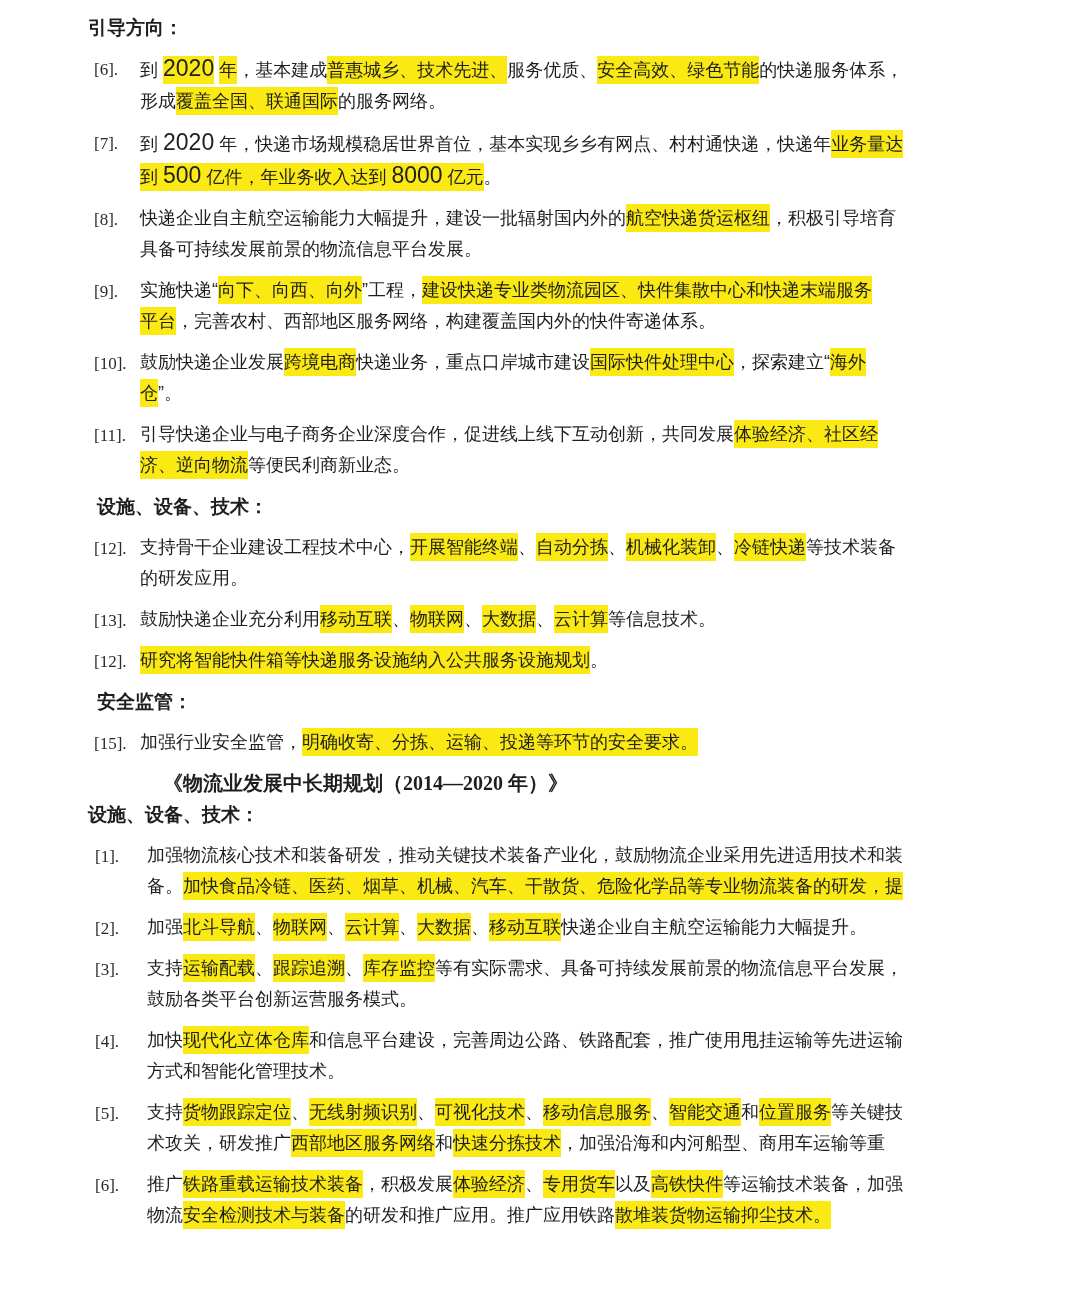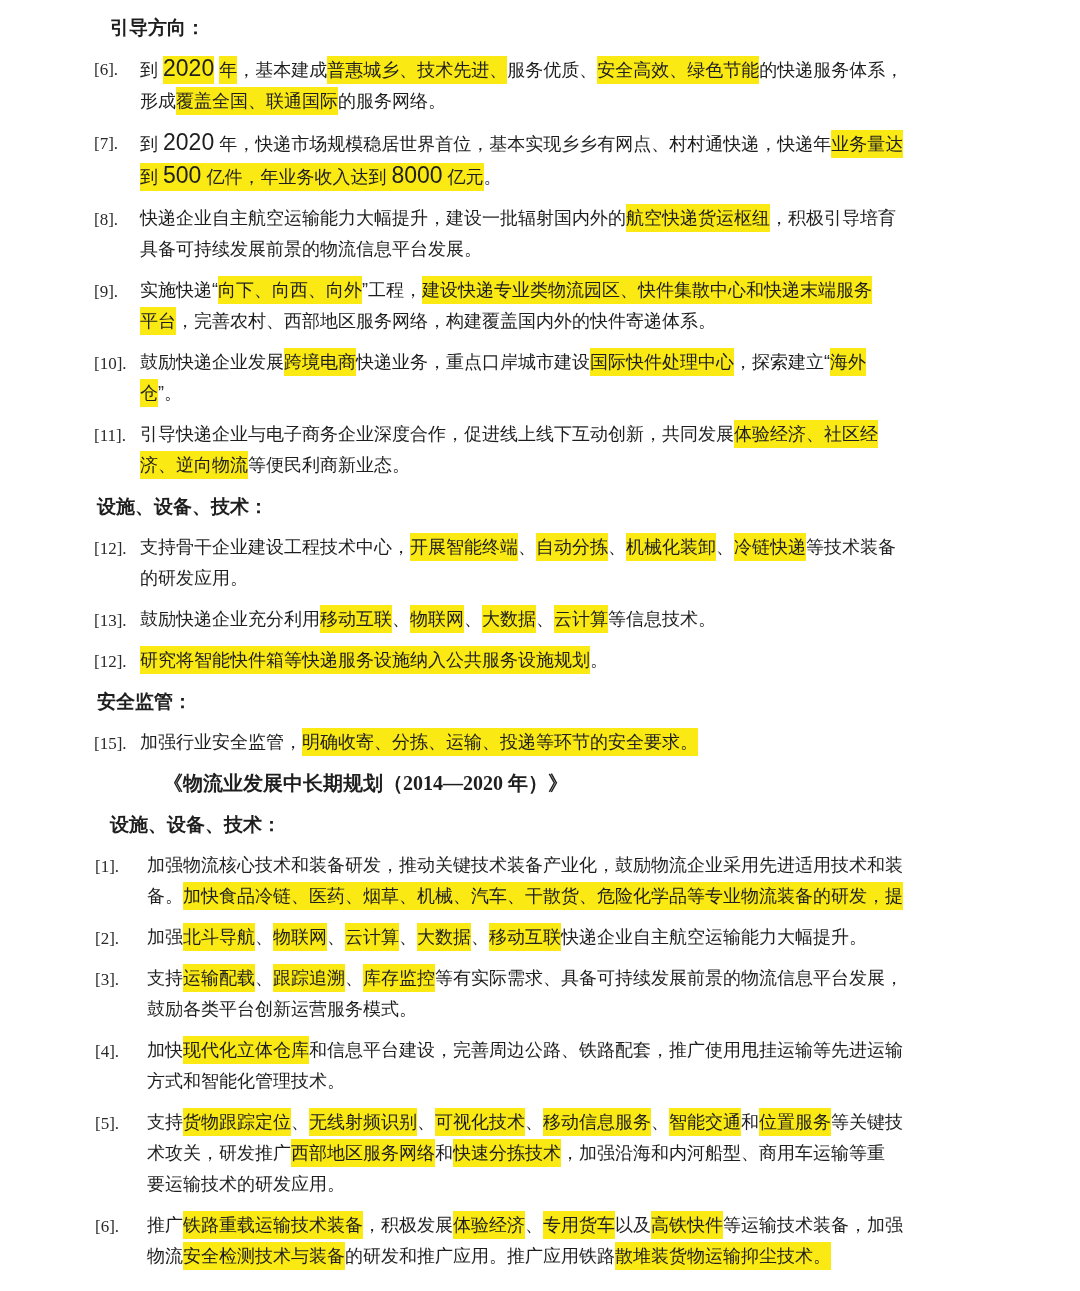--- a/index.html
+++ b/index.html
@@ -12,28 +12,27 @@
   }
   .page{padding:12px 0 26px 0;}
   .heading{
     font-weight:bold;
     font-size:19px;
     line-height:31px;
     margin-bottom:10px;
     white-space:nowrap;
   }
   .h-left{margin-left:97px;}
-  .h-indent{margin-left:110px;}
+  .h-indent{margin-left:88px;}
   .doc-title{
     font-family:"Liberation Serif",serif;
     font-weight:bold;
     font-size:20px;
     line-height:31px;
     margin-left:163px;
-    margin-bottom:10px;
     white-space:nowrap;
   }
   .item{
     position:relative;
     margin:0 0 10px 140px;
   }
   .item.d2{margin-left:147px;}
   .marker{
     position:absolute;
     left:-46px;
@@ -132,21 +131,20 @@
       </div>
       <div class="item d2">
         <span class="marker">[4].</span>
         <div class="line"><span class="run">加快</span><span class="run hl">现代化立体仓库</span><span class="run">和信息平台建设，完善周边公路、铁路配套，推广使用甩挂运输等先进运输</span></div>
         <div class="line"><span class="run">方式和智能化管理技术。</span></div>
       </div>
       <div class="item d2">
         <span class="marker">[5].</span>
         <div class="line"><span class="run">支持</span><span class="run hl">货物跟踪定位</span><span class="run">、</span><span class="run hl">无线射频识别</span><span class="run">、</span><span class="run hl">可视化技术</span><span class="run">、</span><span class="run hl">移动信息服务</span><span class="run">、</span><span class="run hl">智能交通</span><span class="run">和</span><span class="run hl">位置服务</span><span class="run">等关键技</span></div>
         <div class="line"><span class="run">术攻关，研发推广</span><span class="run hl">西部地区服务网络</span><span class="run">和</span><span class="run hl">快速分拣技术</span><span class="run">，加强沿海和内河船型、商用车运输等重</span></div>
-        <div class="line"><span class="run">要运输技术的研发应用。</span></div>
       </div>
       <div class="item d2">
         <span class="marker">[6].</span>
         <div class="line"><span class="run">推广</span><span class="run hl">铁路重载运输技术装备</span><span class="run">，积极发展</span><span class="run hl">体验经济</span><span class="run">、</span><span class="run hl">专用货车</span><span class="run">以及</span><span class="run hl">高铁快件</span><span class="run">等运输技术装备，加强</span></div>
         <div class="line"><span class="run">物流</span><span class="run hl">安全检测技术与装备</span><span class="run">的研发和推广应用。推广应用铁路</span><span class="run hl">散堆装货物运输抑尘技术。</span></div>
       </div>
     </div>
 </main>
 
 </body></html>

